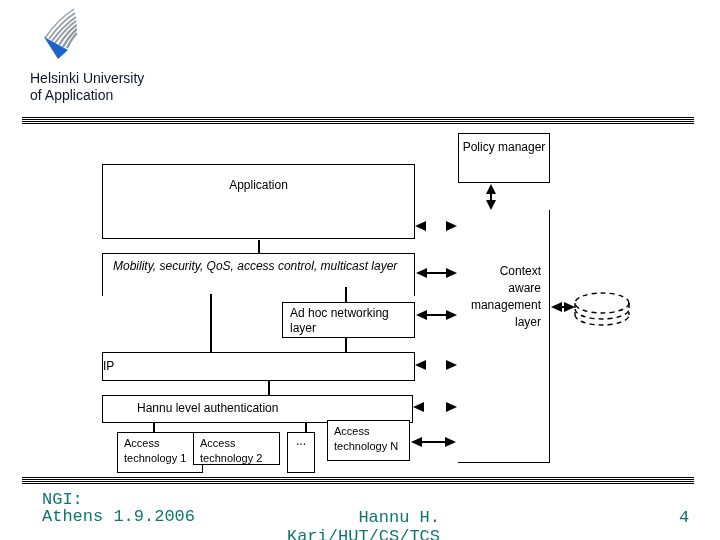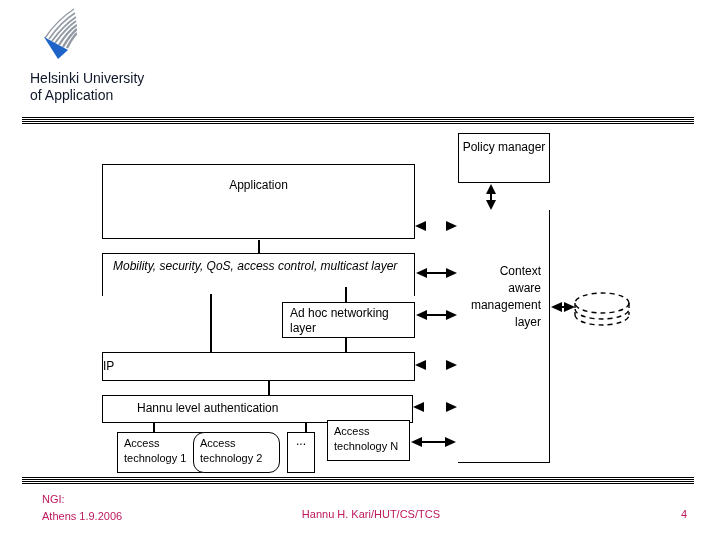--- a/index.html
+++ b/index.html
@@ -29,21 +29,21 @@
   
   .varrow{position:absolute;display:flex;flex-direction:column;align-items:center;}
   .varrow .vhd{width:0;height:0;border-left:5px solid transparent;border-right:5px solid transparent;}
   .varrow .vhd.u{border-bottom:10px solid #000;}
   .varrow .vhd.d{border-top:10px solid #000;}
   .varrow .vln{flex:1;width:1.5px;background:#000;}
   
   .inst{position:absolute;left:30px;top:70px;font-size:14px;line-height:17px;color:#0f172a;}
   .title{position:absolute;left:180px;top:24px;width:508px;text-align:right;
          font-size:30px;line-height:40px;font-weight:bold;color:#000;}
-  .foot{color:#be185d;font-size:11px;}
+  .foot{color:#0f766e;font-size:17px;font-family:Liberation Mono, monospace;}
 </style>
 </head>
 <body>
 
 <div id="slide">
 
   <svg class="abs" style="left:33px;top:8px;" width="44" height="54" viewBox="0 0 44 54">
     <g fill="none" stroke="#939aa4">
       <path d="M41,1 Q24,12 12,30" stroke-width="1.4"></path>
       <path d="M42,5 Q28,14 16,31" stroke-width="1.6"></path>
@@ -80,21 +80,21 @@
   <div class="box" style="left:102px;top:352px;width:313px;height:29px;text-align:left;line-height:26px;">IP</div>
 
   <div class="vtick" style="left:268px;top:381px;height:14px;"></div>
 
   <div class="box" style="left:102px;top:395px;width:311px;height:28px;padding-left:34px;line-height:25px;">Hannu level authentication</div>
 
   <div class="vtick" style="left:153px;top:423px;height:9px;"></div>
   <div class="vtick" style="left:305px;top:423px;height:9px;"></div>
 
   <div class="box" style="left:103px;top:432px;width:86px;height:41px;padding:3px 0 0 6px;line-height:15px;font-size:11px;margin-left:14px;">Access technology 1</div>
-  <div class="box" style="left:193px;top:432px;width:87px;height:41px;padding:3px 0 0 6px;line-height:15px;font-size:11px;border-radius:11px;">Access technology 2</div>
+  <div class="box" style="left:193px;top:432px;width:87px;height:33px;padding:3px 0 0 6px;line-height:15px;font-size:11px;">Access technology 2</div>
   <div class="box" style="left:287px;top:432px;width:28px;height:41px;text-align:center;padding-top:1px;line-height:15px;">...</div>
   <div class="box" style="left:327px;top:420px;width:83px;height:41px;padding:3px 0 12px 6px;line-height:15px;font-size:11px;">Access technology N</div>
 
   <div class="box" style="left:458px;top:133px;width:92px;height:50px;text-align:center;padding-top:5px;line-height:16px;">Policy manager</div>
 
   <div class="varrow" style="left:486px;top:184px;width:10px;height:26px;">
     <span class="vhd u"></span>
     <span class="vln"></span>
     <span class="vhd d"></span>
   </div>

